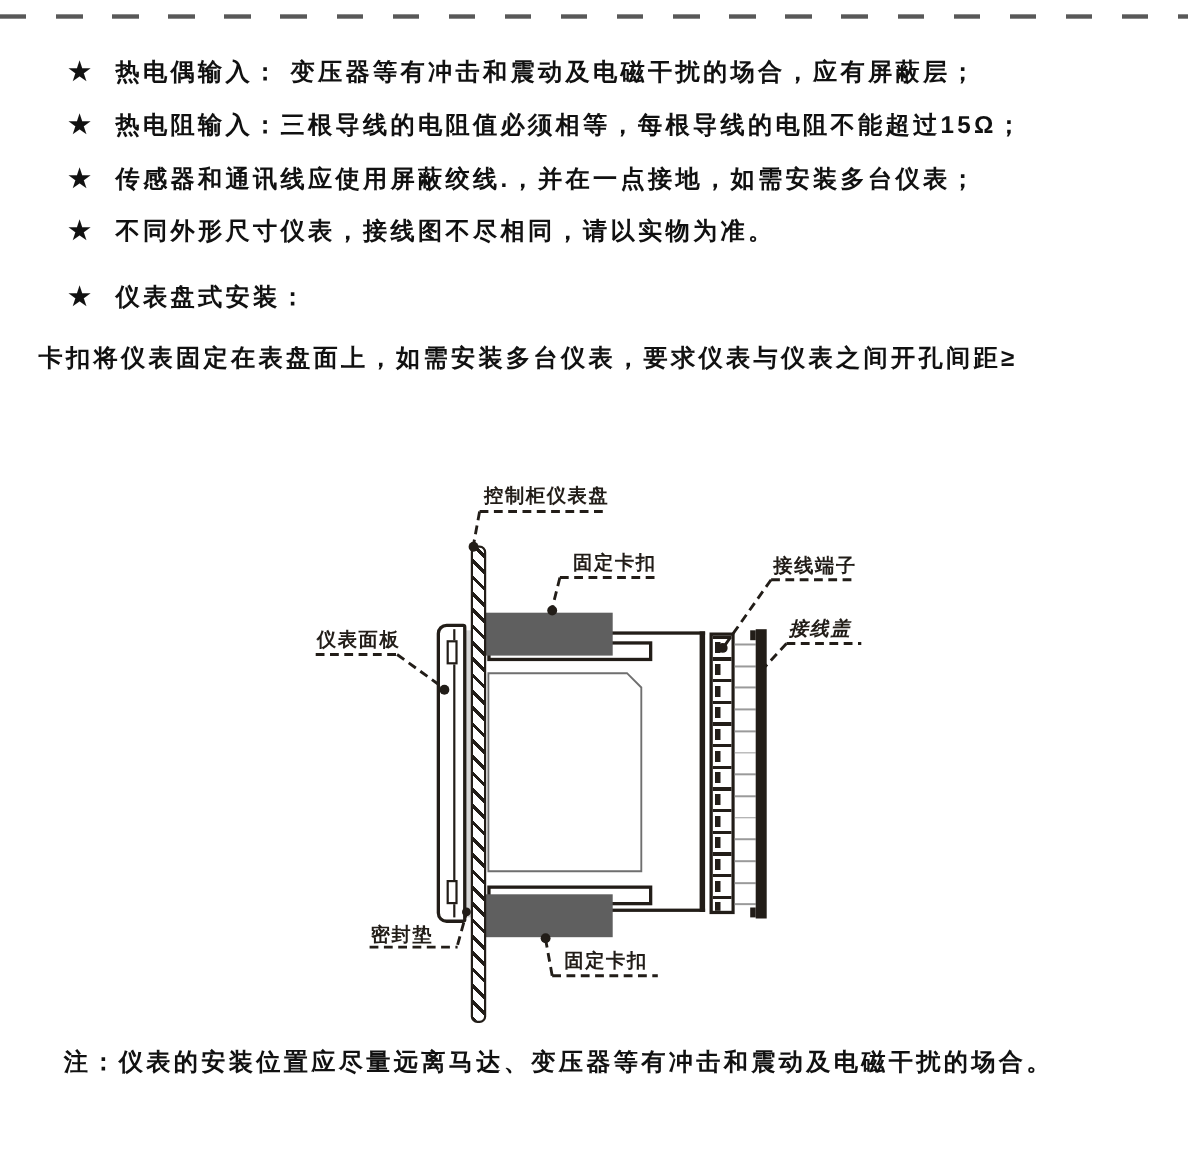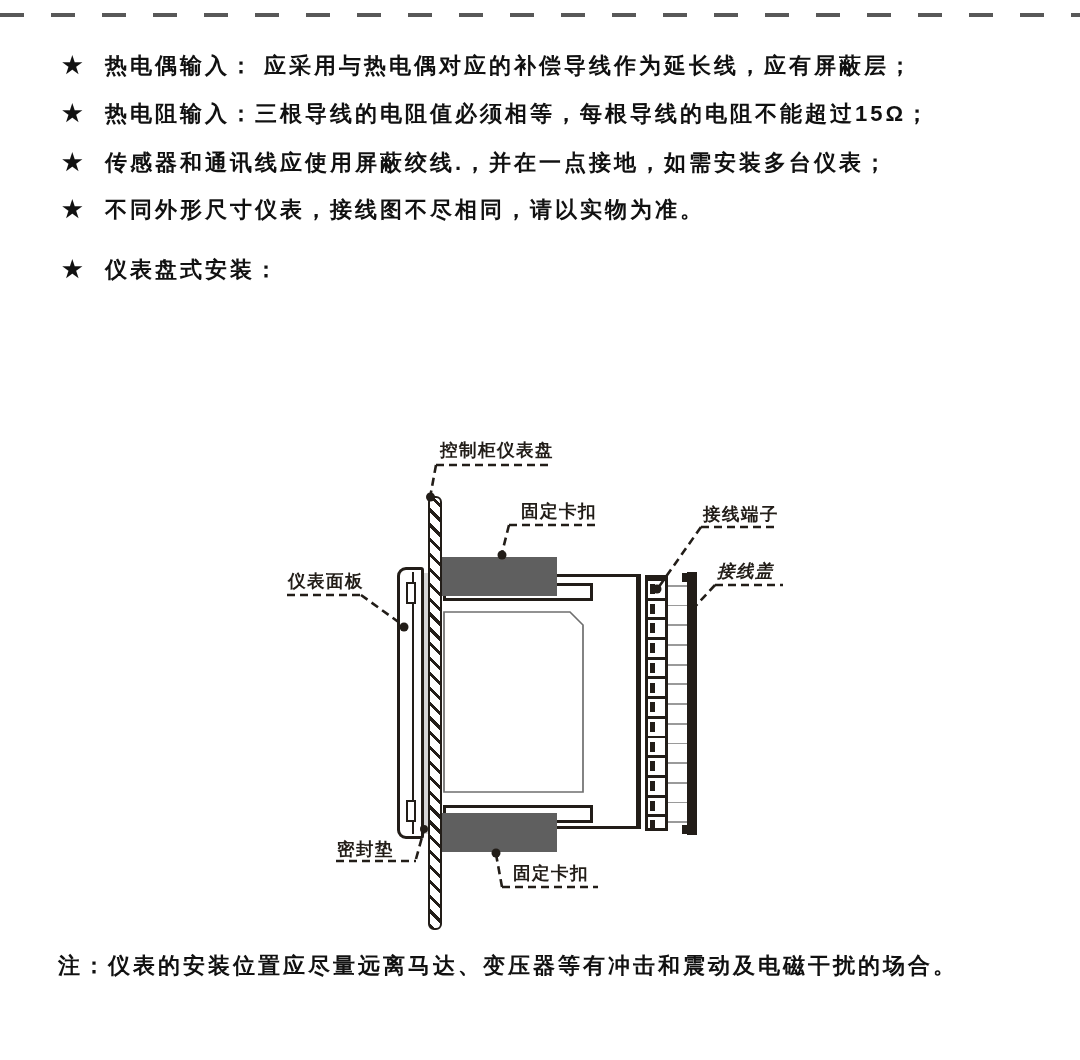--- a/index.html
+++ b/index.html
@@ -67,37 +67,38 @@
   .lbl-front{left:288px;top:569px;}
   .lbl-gasket{left:337px;top:837px;}
   .lbl-clip-bottom{left:513px;top:861px;}
 </style>
 </head>
 <body>
 
 <div class="dash-top"></div>
 
 <div class="bullet" style="top:51px">
-  <span class="star">★</span><span>热电偶输入： 应采用与热电偶对应的补偿导线作为延长线，应有屏蔽层；</span>
+  <span class="star">★</span><span>热电偶输入： 变压器等有冲击和震动及电磁干扰的场合，应有屏蔽层；</span>
 </div>
 <div class="bullet" style="top:99px">
   <span class="star">★</span><span>热电阻输入：三根导线的电阻值必须相等，每根导线的电阻不能超过15Ω；</span>
 </div>
 <div class="bullet" style="top:148px">
   <span class="star">★</span><span>传感器和通讯线应使用屏蔽绞线.，并在一点接地，如需安装多台仪表；</span>
 </div>
 <div class="bullet" style="top:195px">
   <span class="star">★</span><span>不同外形尺寸仪表，接线图不尽相同，请以实物为准。</span>
 </div>
 
 <div class="bullet" style="top:255px">
   <span class="star">★</span><span>仪表盘式安装：</span>
 </div>
 
 <div class="para">
+  <div class="pline">卡扣将仪表固定在表盘面上，如需安装多台仪表，要求仪表与仪表之间开孔间距≥</div>
 </div>
 
 <div class="diagram">
 
   <div class="shape gasket"></div>
 
   <div class="shape bezel">
     <div class="bezel-line"></div>
     <div class="bezel-win win-top"></div>
     <div class="bezel-win win-bottom"></div>

